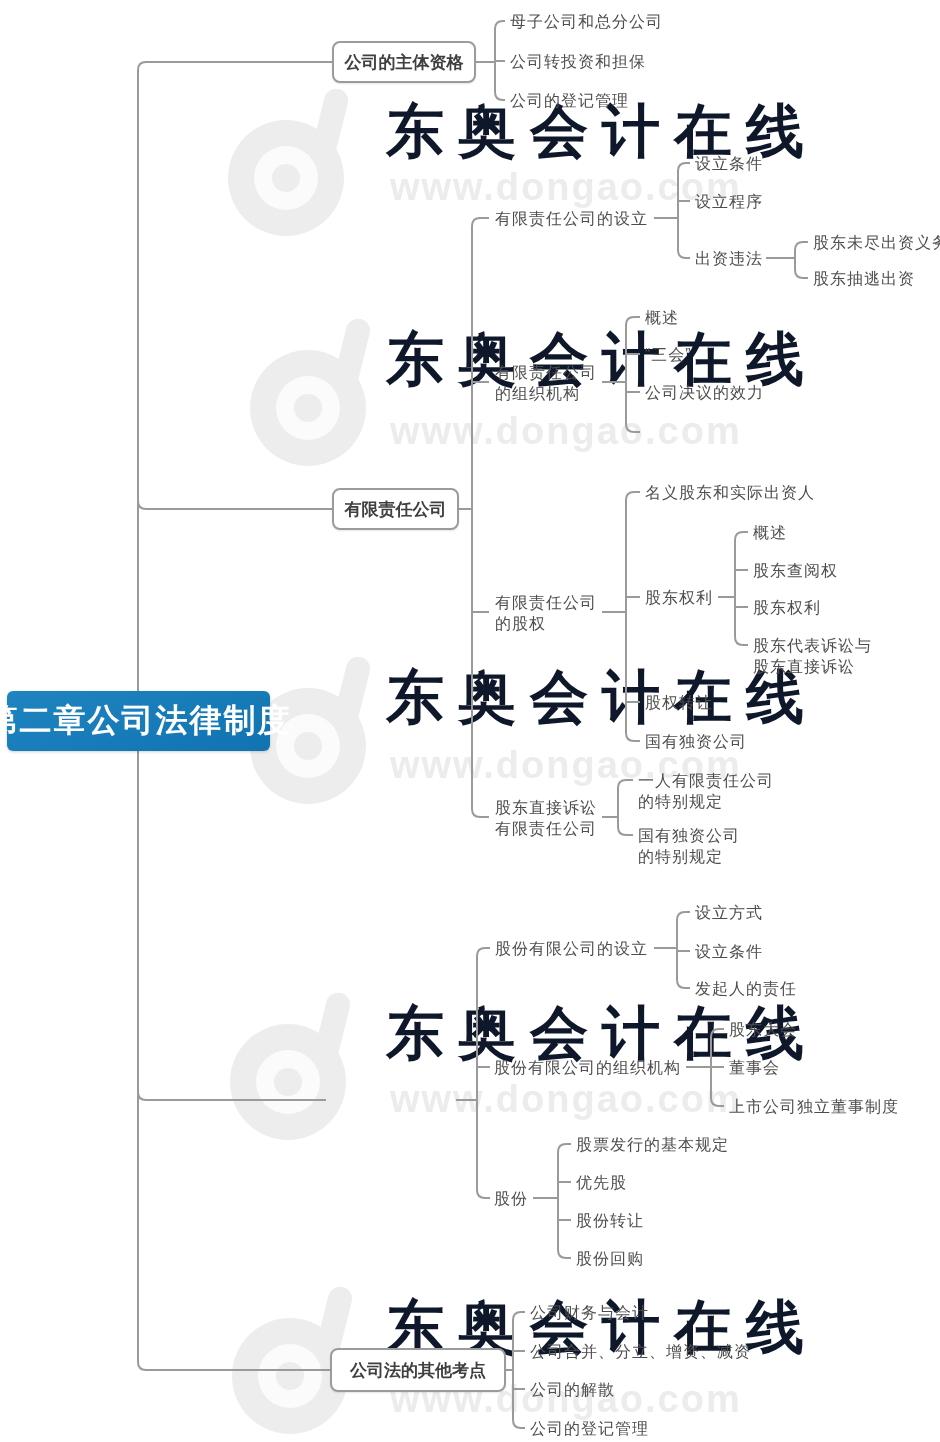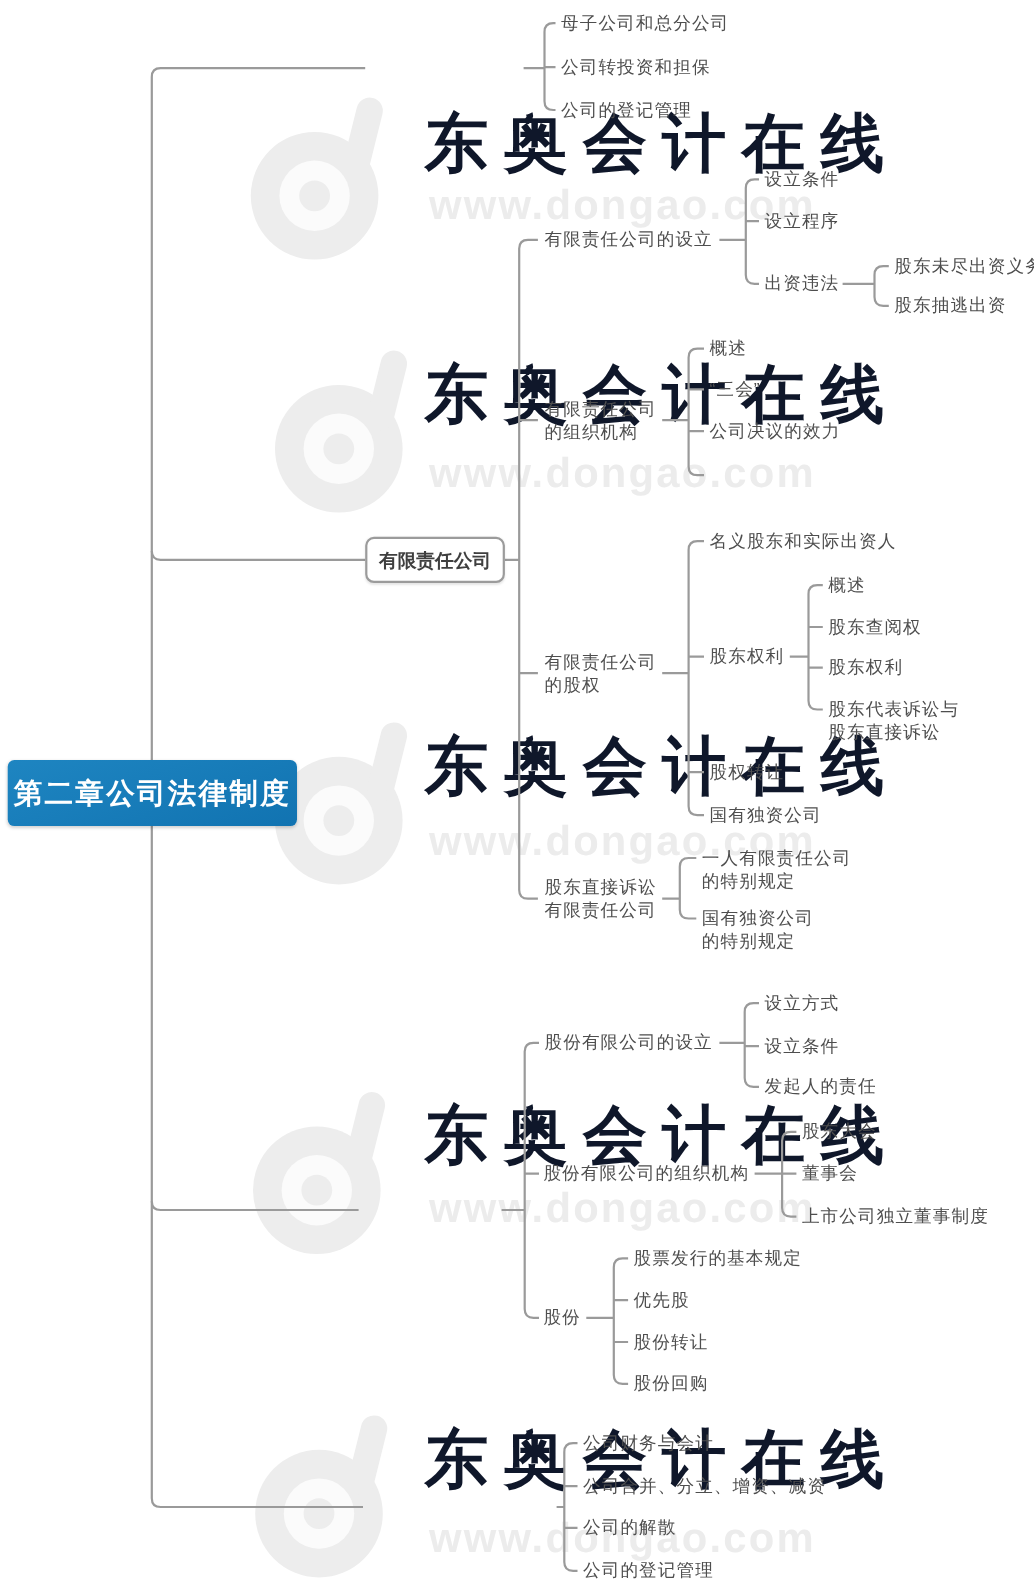--- a/index.html
+++ b/index.html
@@ -34,21 +34,21 @@
     position:absolute; z-index:2; background:#ffffff;
     border:2px solid #9b9b9b; border-radius:8px;
     display:flex; align-items:center; justify-content:center;
     font-size:17px; font-weight:bold; color:#3f3f3f; white-space:nowrap;
     box-shadow:0 1px 2px rgba(0,0,0,0.10); box-sizing:border-box;
   }
   .root {
     position:absolute; z-index:2;
     background:linear-gradient(160deg,#1e85c1 0%,#1173b1 100%);
     border-radius:6px; display:flex; align-items:center; justify-content:center;
-    font-size:26px; font-weight:bold; color:#ffffff; letter-spacing:2px;
+    font-size:32px; font-weight:bold; color:#ffffff; letter-spacing:2px;
     white-space:nowrap; box-shadow:0 1px 3px rgba(0,0,0,0.18);
   }
 </style>
 </head>
 <body>
 
 <div id="canvas">
 
   <div class="wm" style="left:0;top:0">
     <div class="wm-logo" style="left:228px;top:88px">
@@ -131,21 +131,23 @@
       <path d="M686,1067 H711 M724,1029 H719 Q711,1029 711,1037 V1098 Q711,1106 719,1106 H724 M711,1067 H724"></path>
 
       <path d="M533,1198 H558 M571,1144 H566 Q558,1144 558,1152 V1250 Q558,1258 566,1258 H571 M558,1182 H571 M558,1220 H571"></path>
 
       <path d="M506,1370 H513 M525,1312 H521 Q513,1312 513,1320 V1420 Q513,1428 521,1428 H525 M513,1351 H525 M513,1389 H525"></path>
     </g>
   </svg>
 
   <div class="root" style="left:7px;top:691px;width:263px;height:60px">第二章公司法律制度</div>
 
+  <div class="topic" style="left:332px;top:41px;width:144px;height:42px">公司的主体资格</div>
   <div class="topic" style="left:332px;top:488px;width:127px;height:42px">有限责任公司</div>
+  <div class="topic" style="left:330px;top:1348px;width:176px;height:44px">公司法的其他考点</div>
 
   <div class="node" style="left:510px;top:11px">母子公司和总分公司</div>
   <div class="node" style="left:510px;top:51px">公司转投资和担保</div>
   <div class="node" style="left:510px;top:90px">公司的登记管理</div>
 
   <div class="node" style="left:495px;top:208px">有限责任公司的设立</div>
   <div class="node" style="left:695px;top:153px">设立条件</div>
   <div class="node" style="left:695px;top:191px">设立程序</div>
   <div class="node" style="left:695px;top:248px">出资违法</div>
   <div class="node" style="left:813px;top:232px">股东未尽出资义务</div>

